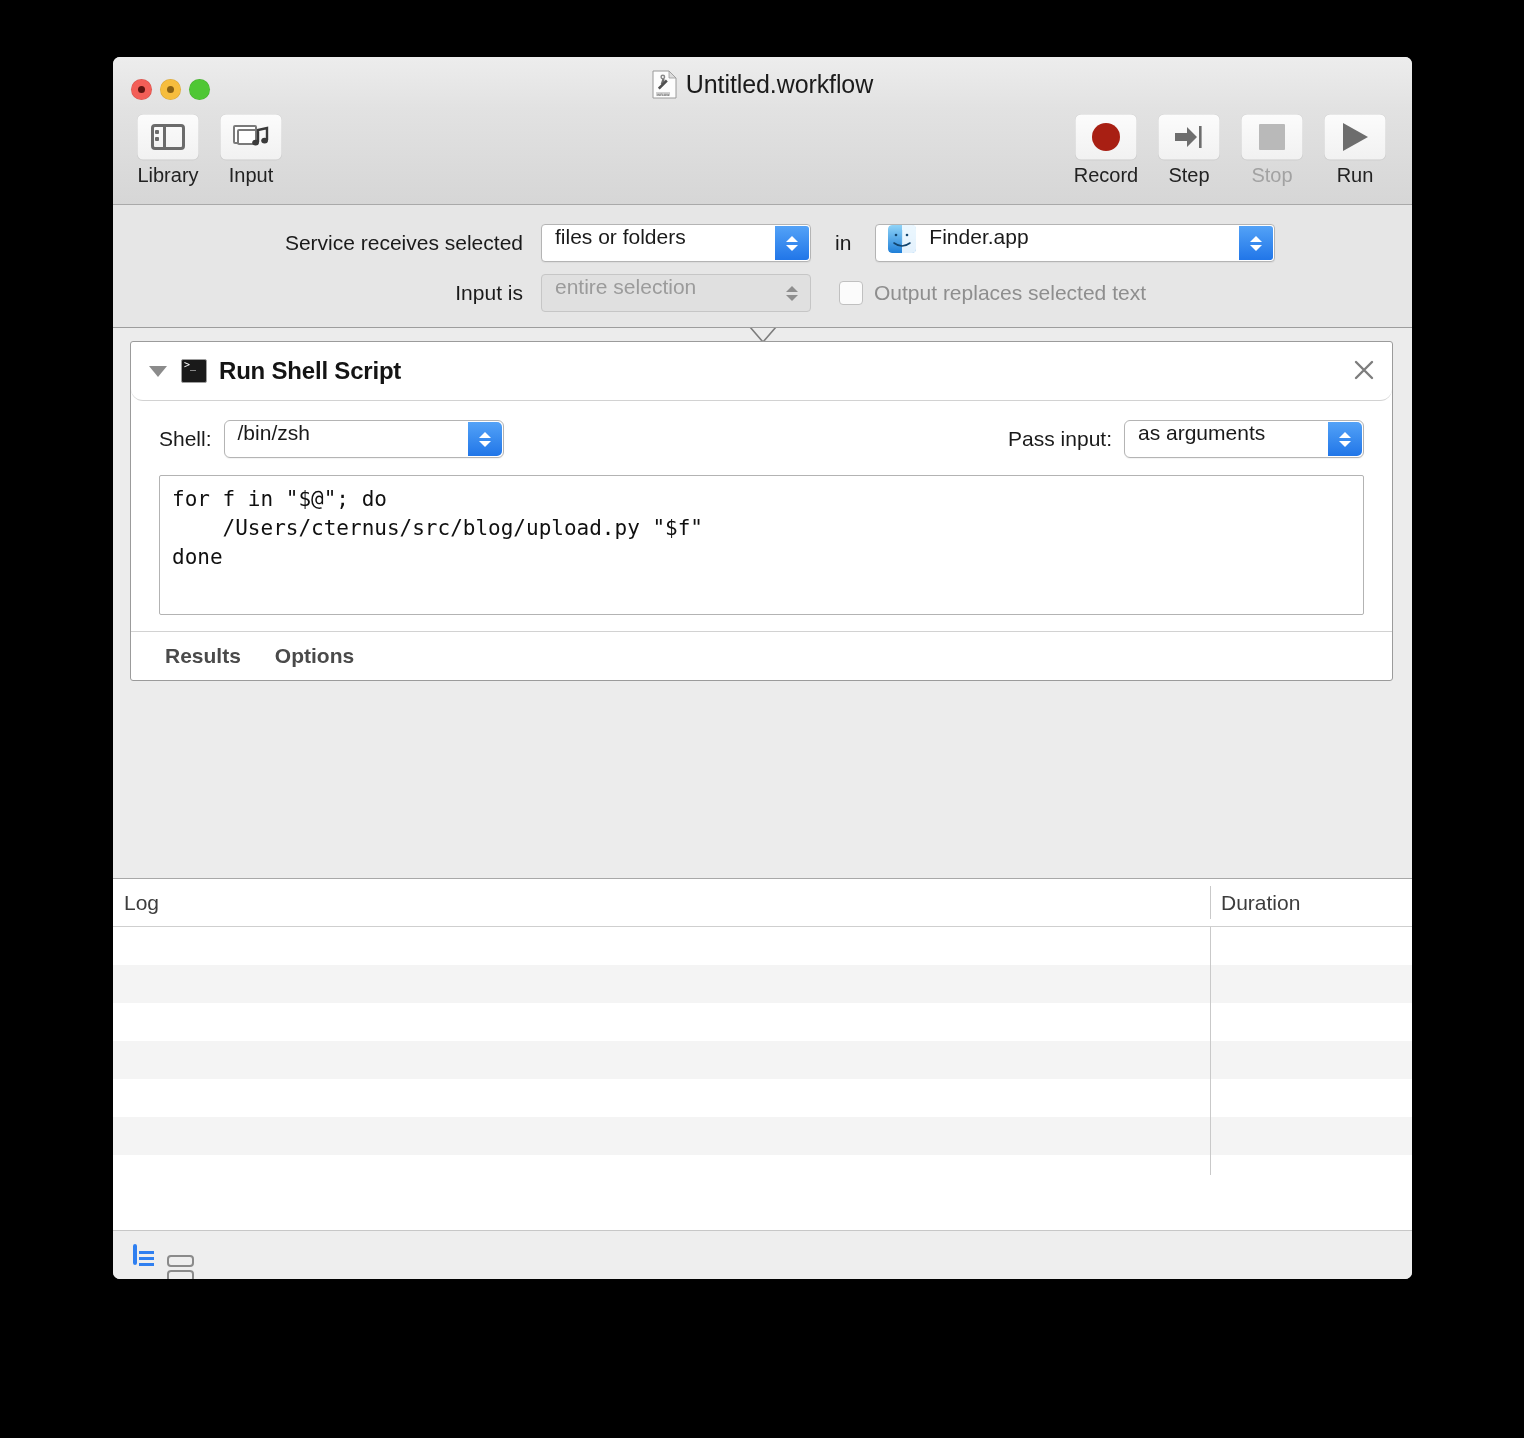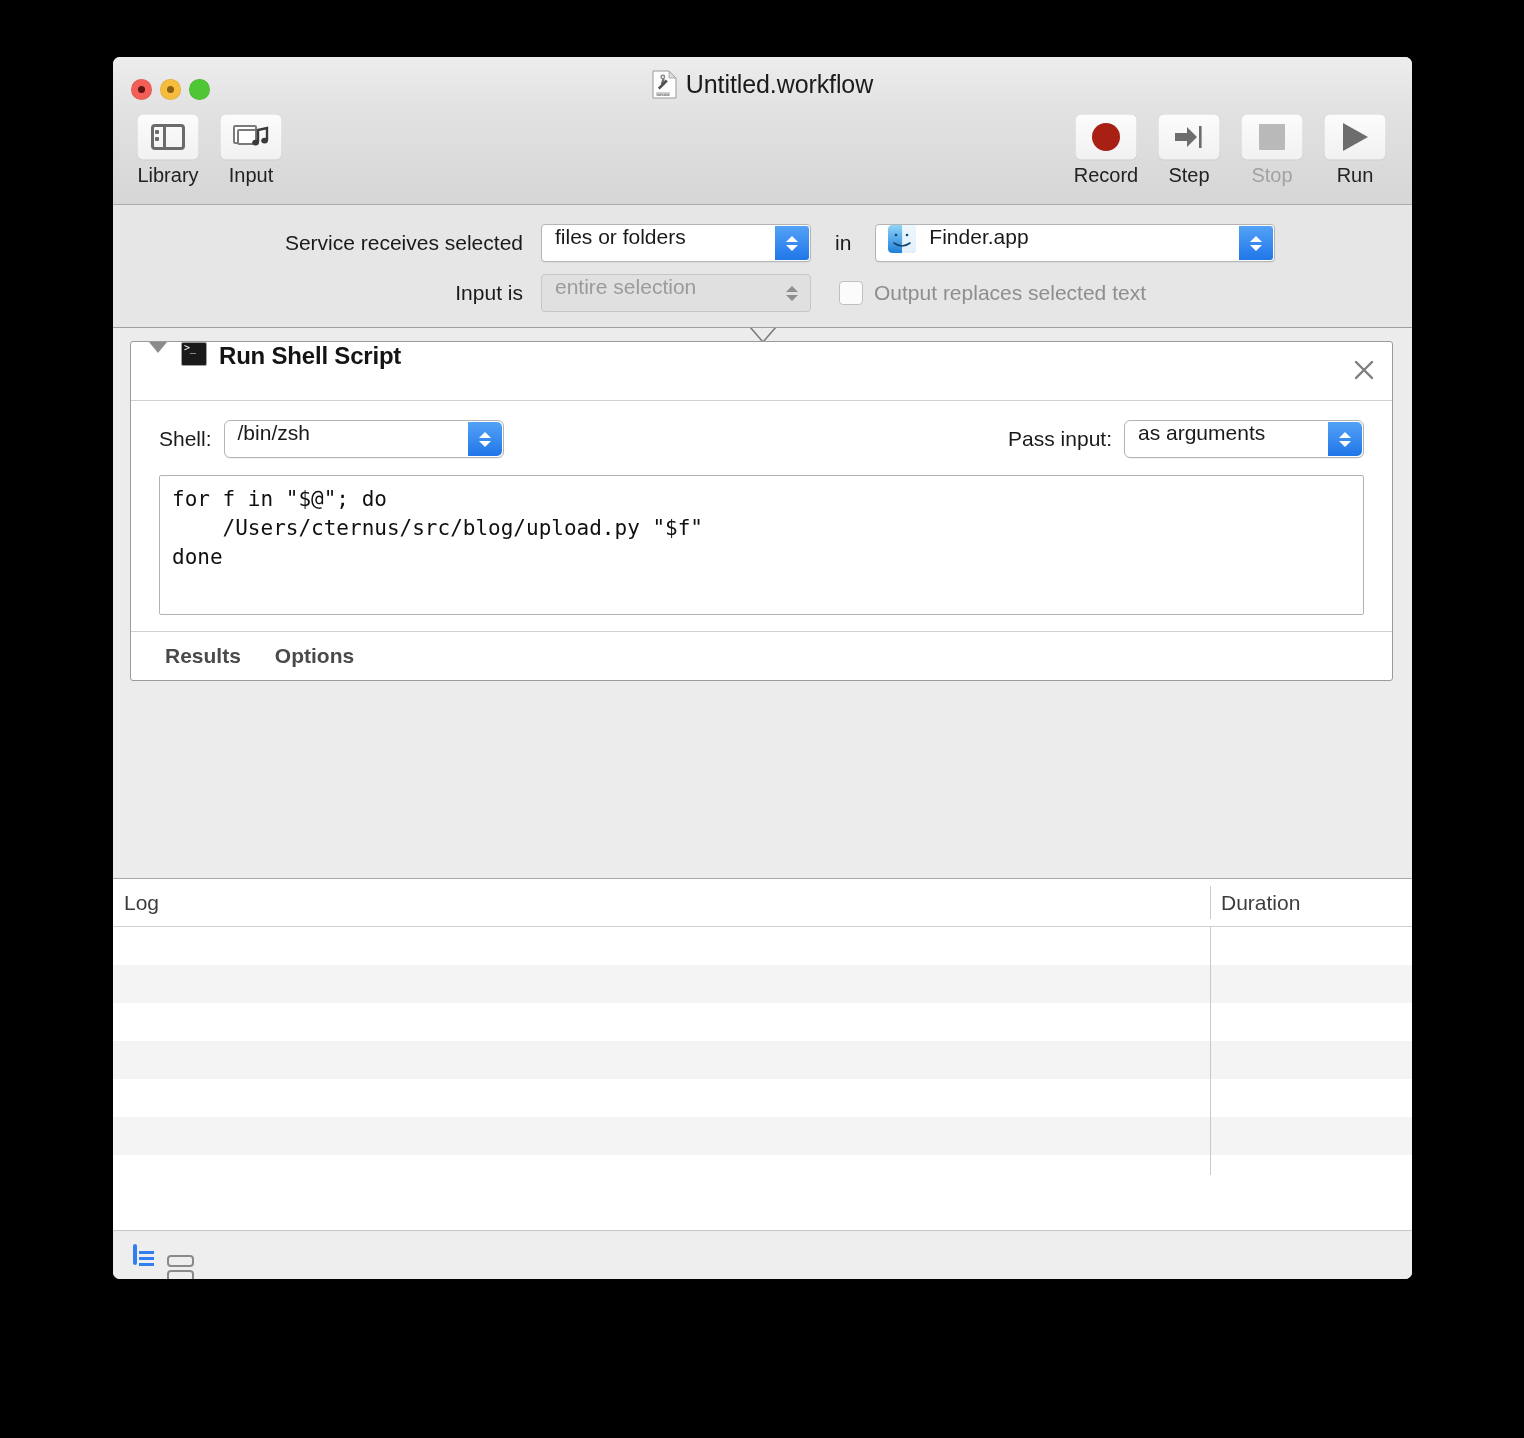--- a/index.html
+++ b/index.html
@@ -280,24 +280,25 @@
     top: 13px;
     width: 1263px;
     background: #fff;
     border: 1px solid #9b9b9b;
     border-radius: 3px;
     box-sizing: border-box;
   }
   .action-head {
     height: 58px;
     display: flex;
-    align-items: flex-start;
+    align-items: center;
     padding: 0 18px 0 18px;
     border-bottom: 1px solid #d2d2d2;
     position: relative;
+    border-radius: 12px;
   }
   .disclosure {
     width: 0; height: 0;
     border-left: 9px solid transparent;
     border-right: 9px solid transparent;
     border-top: 11px solid #8b8b8b;
     margin-right: 14px;
     cursor: default;
   }
   .term-icon {

